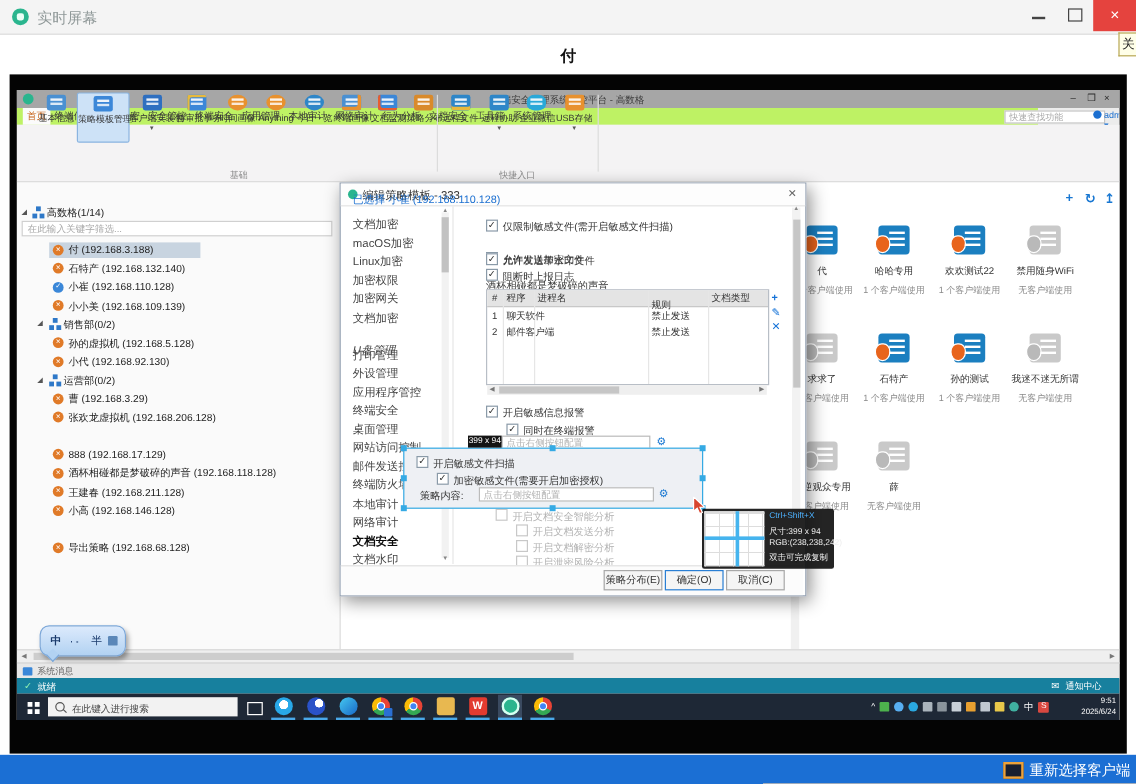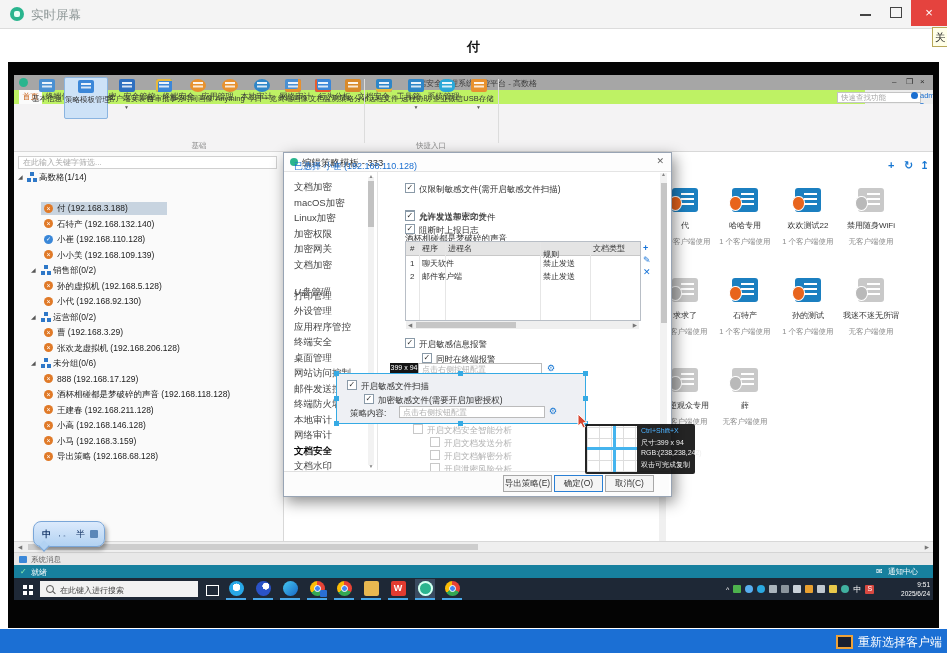--- a/index.html
+++ b/index.html
@@ -43,21 +43,21 @@
   .rb.sel{background:#cde2f7;border:1px solid #8ab4e0;border-radius:2px;}
   .ri{position:relative;width:16px;height:13px;border-radius:2px;margin:2px auto 0;}
   .ri::after{content:"";position:absolute;left:3px;top:3px;right:3px;height:1.5px;background:rgba(255,255,255,.9);box-shadow:0 3.5px rgba(255,255,255,.8);}
   .rlab{font-size:7.5px;color:#333;margin-top:2px;white-space:nowrap;}
   .rdrop{font-size:5px;color:#555;}
   .rsep{top:4px;width:1px;height:64px;background:#dcdcdc;}
   .rgl{top:66px;font-size:7.5px;color:#8a8a8a;text-align:center;}
   
   .tree{left:0;top:77px;width:269px;height:389px;background:#fafafa;border-right:1px solid #d8d8d8;}
   .tsearch{left:4px;top:4px;width:259px;height:13px;}
-  .tsearch input{position:absolute;width:100%;height:100%;border:1px solid #d0d0d0;background:#fff;font-size:8px;padding:0 4px;box-sizing:border-box;font-family:inherit;}
+  .tsearch input{position:absolute;width:100%;height:100%;border:1px solid #d0d0d0;background:#fff;font-size:8px;padding:0 4px;box-sizing:border-box;font-family:inherit;margin-top:28px;}
   .trow{left:0;width:269px;height:14px;font-size:8.5px;line-height:14px;white-space:nowrap;}
   .thl{background:#c8d4e0;}
   .exp{position:absolute;font-size:6px;color:#555;top:0;}
   .exp::before{content:"◢";}
   .gi{position:absolute;width:4px;height:4px;background:#2e78c8;box-shadow:6px 0 #2e78c8,3px -6px #2e78c8;top:8px;}
   .ti{position:absolute;width:9px;height:9px;border-radius:50%;background:#e07a28;top:2.5px;text-align:center;}
   .ti::after{content:"×";font-size:7px;color:#fff;line-height:9px;display:block;}
   .ti.on{background:#3a87d8;} .ti.on::after{content:"✓";font-size:6px;}
   .tlab{position:absolute;color:#222;}
   
@@ -299,44 +299,35 @@
           <span class="tlab" style="left:39px;">运营部(0/2)</span>
         </div>
       <div class="a trow" style="top:173px;">
           <span class="ti" style="left:30px;"></span>
           <span class="tlab" style="left:43px;">曹 (192.168.3.29)</span>
         </div>
       <div class="a trow" style="top:188.5px;">
           <span class="ti" style="left:30px;"></span>
           <span class="tlab" style="left:43px;">张欢龙虚拟机 (192.168.206.128)</span>
         </div>
-      <div class="a trow" style="top:204px;">
-          <span class="exp" style="left:17px;"></span>
-          <span class="gi" style="left:27px;"></span>
-          <span class="tlab" style="left:39px;">未分组(0/6)</span>
-        </div>
       <div class="a trow" style="top:219.5px;">
           <span class="ti" style="left:30px;"></span>
           <span class="tlab" style="left:43px;">888 (192.168.17.129)</span>
         </div>
       <div class="a trow" style="top:235px;">
           <span class="ti" style="left:30px;"></span>
           <span class="tlab" style="left:43px;">酒杯相碰都是梦破碎的声音 (192.168.118.128)</span>
         </div>
       <div class="a trow" style="top:250.5px;">
           <span class="ti" style="left:30px;"></span>
           <span class="tlab" style="left:43px;">王建春 (192.168.211.128)</span>
         </div>
       <div class="a trow" style="top:266px;">
           <span class="ti" style="left:30px;"></span>
           <span class="tlab" style="left:43px;">小高 (192.168.146.128)</span>
-        </div>
-      <div class="a trow" style="top:281.5px;">
-          <span class="ti" style="left:30px;"></span>
-          <span class="tlab" style="left:43px;">小马 (192.168.3.159)</span>
         </div>
       <div class="a trow" style="top:297px;">
           <span class="ti" style="left:30px;"></span>
           <span class="tlab" style="left:43px;">导出策略 (192.168.68.128)</span>
         </div>
     </div>
 
     <div class="a center"></div>
     <div class="a pico" style="left:874px;">+</div>
     <div class="a pico" style="left:890px;">↻</div>
@@ -511,21 +502,21 @@
       <div class="a ckr dis2" style="left:146px;top:309px;"><span class="cb"></span><span>开启泄密风险分析</span></div>
 
       <div class="a cscroll">
           <div class="a sarr" style="top:-2px;">▲</div>
           <div class="a cthumb"></div>
           <div class="a sarr" style="bottom:-2px;">▼</div>
         </div>
 
       <div class="a foot"></div>
       <div class="a fsel">已选择 小崔 (192.168.110.128)</div>
-      <div class="a fbtn" style="left:219px;top:322px;">导出策略(E)</div>
+      <div class="a fbtn" style="left:219px;top:322px;">策略分布(E)</div>
       <div class="a fbtn ok" style="left:270px;top:322px;">确定(O)</div>
       <div class="a fbtn" style="left:321px;top:322px;">取消(C)</div>
     </div>
 
     <div class="a cursor">
       <svg width="12" height="16" viewBox="0 0 12 16">
           <path d="M1,0 L1,12 L4,9.5 L6,14 L8.3,13 L6.3,8.8 L10,8.5 Z" fill="#d8452e" stroke="#fff" stroke-width="1"></path>
         </svg>
     </div>
     <div class="a sniptip">

